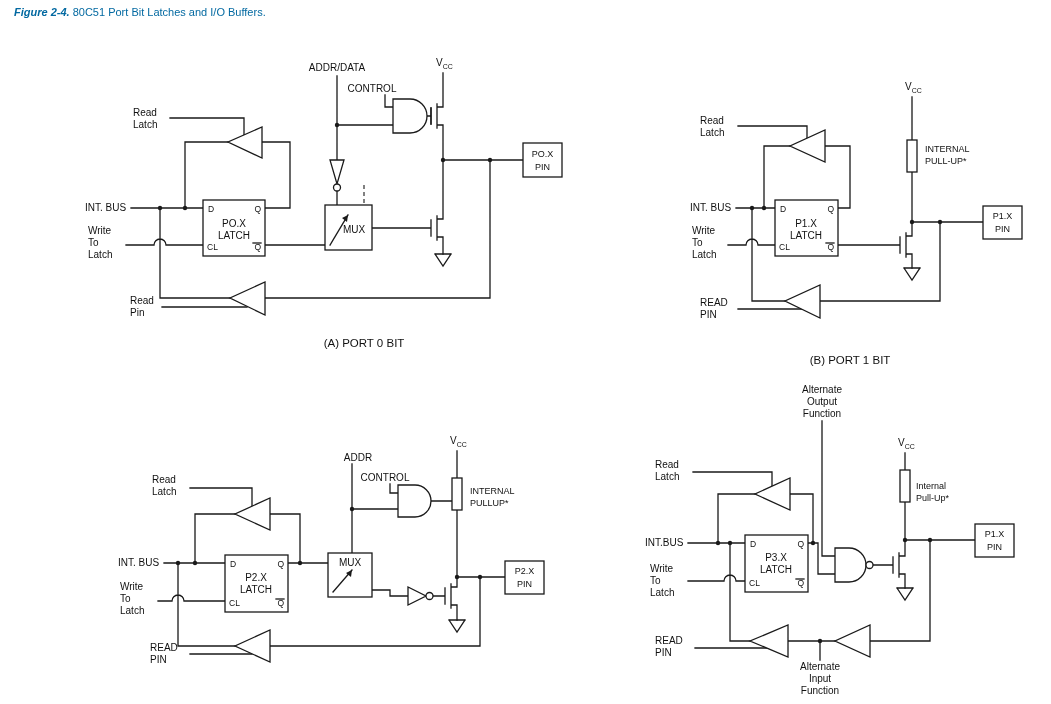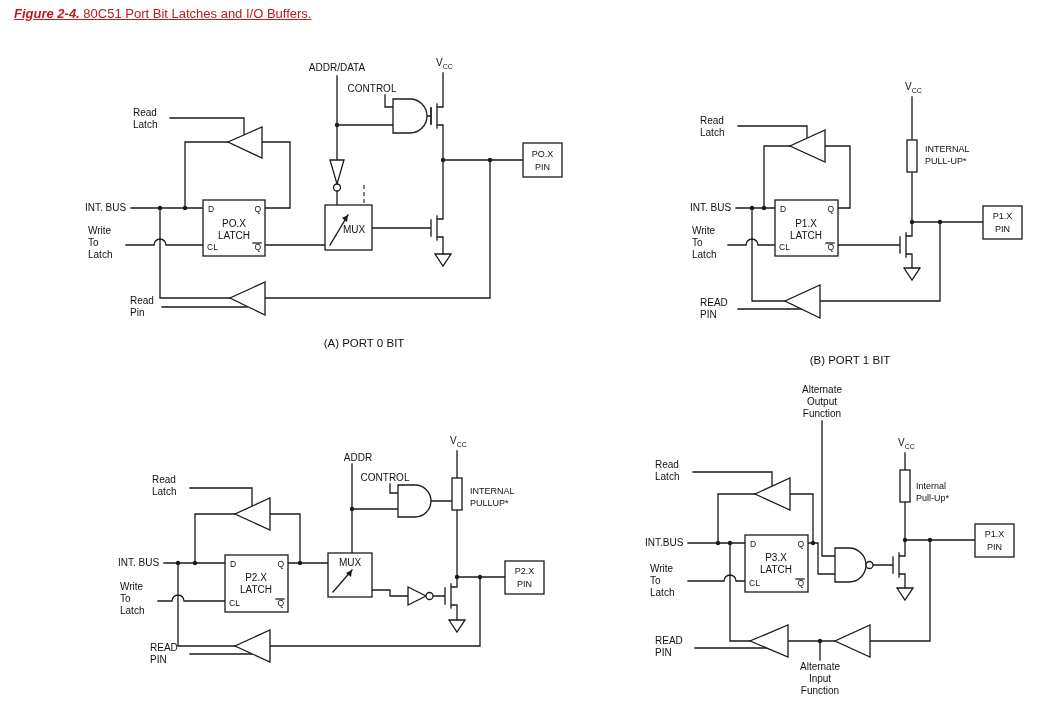--- a/index.html
+++ b/index.html
@@ -1,18 +1,18 @@
 <!DOCTYPE html>
 <html><head>
 <meta charset="utf-8">
 <style>
   html,body{margin:0;padding:0;}
   body{width:1051px;height:704px;background:#ffffff;position:relative;overflow:hidden;
        font-family:"Liberation Sans",sans-serif;}
-  .title{position:absolute;left:14px;top:6px;font-size:13px;color:#b91c1c;white-space:pre;text-decoration:underline;}
+  .title{position:absolute;left:14px;top:6px;font-size:11px;color:#0369a1;white-space:pre;}
   .title .fig{font-weight:bold;font-style:italic;}
   svg.schem{position:absolute;left:0;top:0;}
   .wire{stroke:#1a1a1a;stroke-width:1.3;fill:none;stroke-linecap:square;}
   .dashed{stroke:#1a1a1a;stroke-width:1.1;fill:none;stroke-dasharray:4 3;}
   .shape{stroke:#1a1a1a;stroke-width:1.3;fill:#ffffff;}
   .solid{fill:#1a1a1a;stroke:none;}
   .lbl{font-family:"Liberation Sans",sans-serif;font-size:10px;fill:#111;}
   .sm{font-size:8.5px;}
   .pl{font-size:9px;}
   .mid{text-anchor:middle;}

